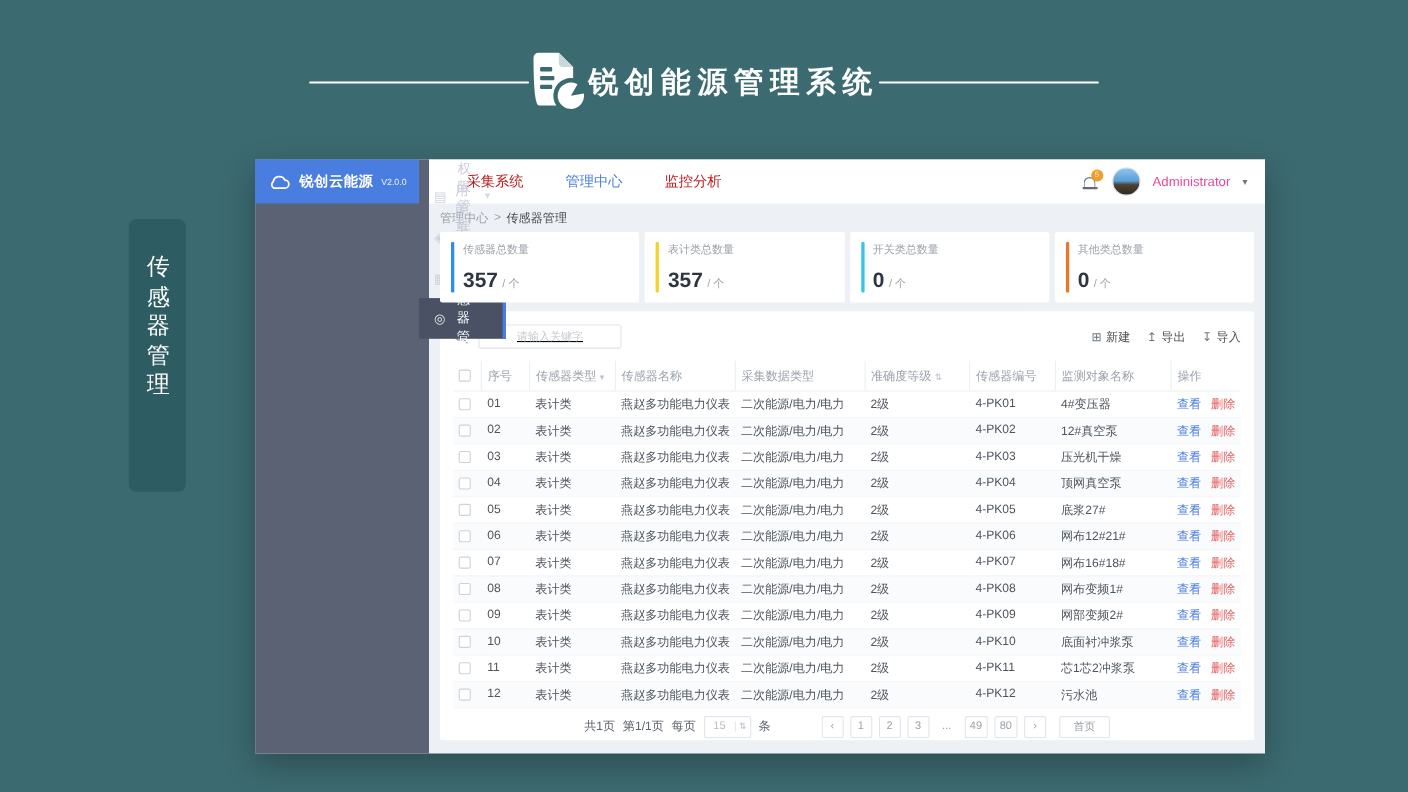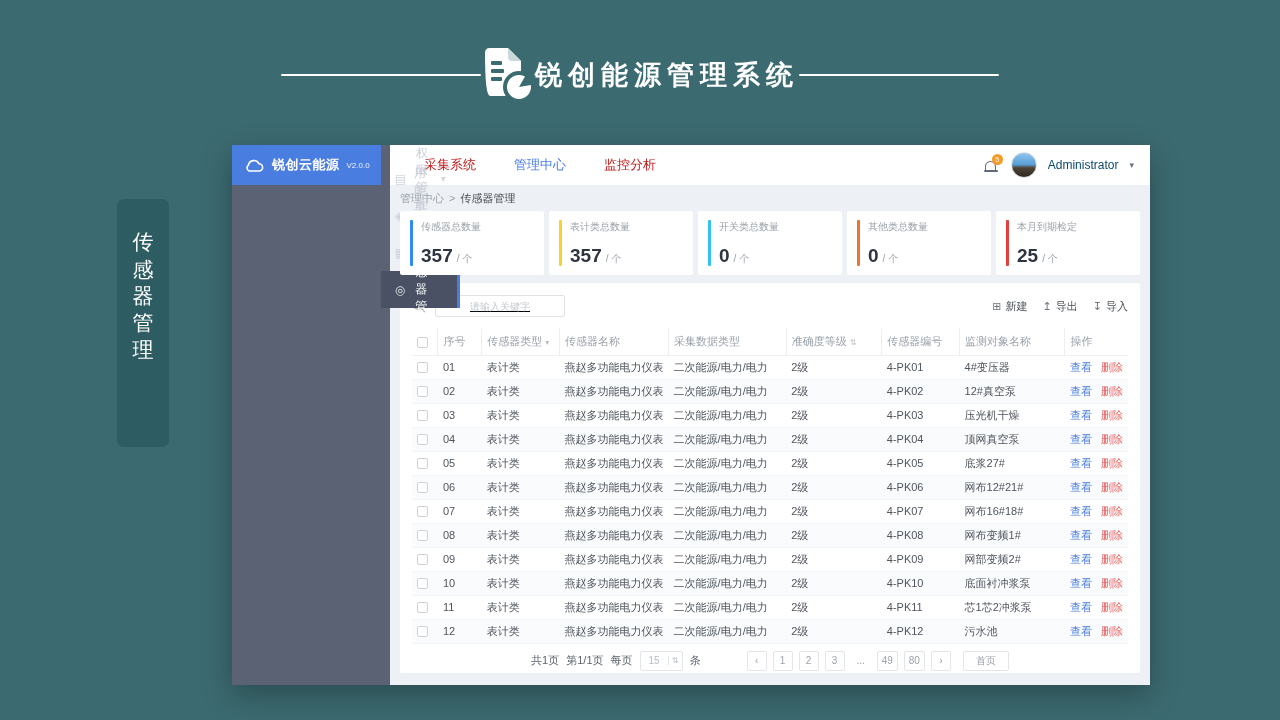--- a/index.html
+++ b/index.html
@@ -51,21 +51,21 @@
   .nav-item.active { color:#4a7de0; }
   .nav-right { margin-left:auto; display:flex; align-items:center; gap:11px; }
   .bell { position:relative; width:18px; height:18px; cursor:pointer; }
   .bell-body { width:11px; height:9px; border:1.6px solid #5f6b79; border-bottom:none;
     border-radius:6px 6px 0 0; margin:5px auto 0; }
   .bell-lip { width:14px; height:1.6px; background:#5f6b79; margin:0 auto; border-radius:1px; }
   .badge { position:absolute; top:-2px; right:-3px; width:11px; height:11px; background:#f59a23;
     border-radius:50%; color:#fff; font-size:7px; display:flex; align-items:center; justify-content:center; }
   .avatar { width:26px; height:26px; border-radius:50%; border:1px solid #dfe3e8;
     background:linear-gradient(180deg,#8ec6ee 0%,#5a9fd6 48%,#4e4334 62%,#2e2a22 100%); cursor:pointer; }
-  .user-name { font-size:12px; color:#0c4a6e; }
+  .user-name { font-size:12px; color:#ec4899; }
   .user-caret { font-size:9px; color:#6a7480; }
 
   .breadcrumb { height:26px; display:flex; align-items:center; padding:0 10px;
     font-size:11px; color:#98a0a8; gap:5px; flex:0 0 auto; }
   .bc-current { color:#474d54; }
 
   
   .stats { display:flex; gap:5px; margin:0 10px; flex:0 0 auto; }
   .stat-card { flex:1; background:#fff; height:64px; border-radius:2px; position:relative;
     padding:9px 10px; }
@@ -236,27 +236,20 @@
         </div>
 
         <div class="stat-card">
           <div class="stat-bar" style="background: rgb(232, 118, 43);"></div>
           <div class="stat-label">其他类总数量</div>
           <div class="stat-value">
             <span>0</span><span class="stat-unit">/ 个</span>
           </div>
         </div>
 
-        <div class="stat-card">
-          <div class="stat-bar" style="background: rgb(226, 63, 63);"></div>
-          <div class="stat-label">本月到期检定</div>
-          <div class="stat-value">
-            <span>25</span><span class="stat-unit">/ 个</span>
-          </div>
-        </div>
       </div>
 
     <div class="table-card">
 
       <div class="toolbar-row">
         <div class="search-wrap">
           <svg width="14" height="14" viewBox="0 0 14 14">
             <circle cx="5.8" cy="5.8" r="4.3" fill="none" stroke="#9aa2ab" stroke-width="1.4"></circle>
             <line x1="9.2" y1="9.2" x2="13" y2="13" stroke="#9aa2ab" stroke-width="1.4"></line>
           </svg>

